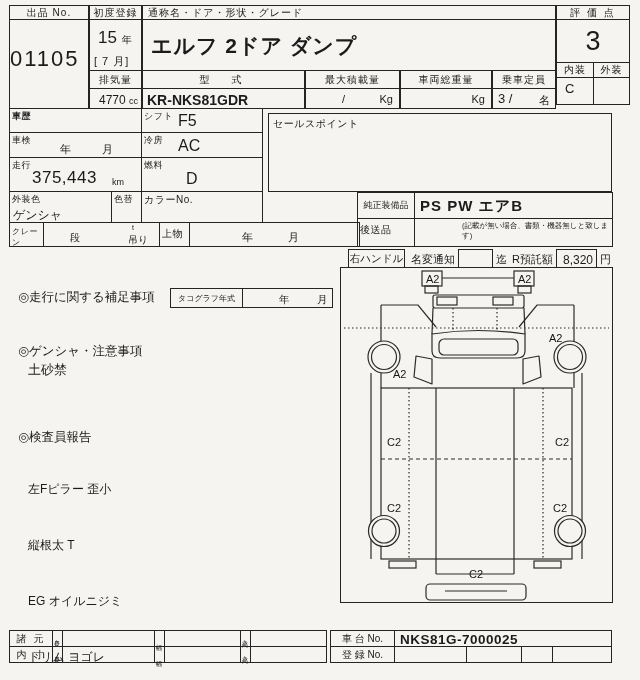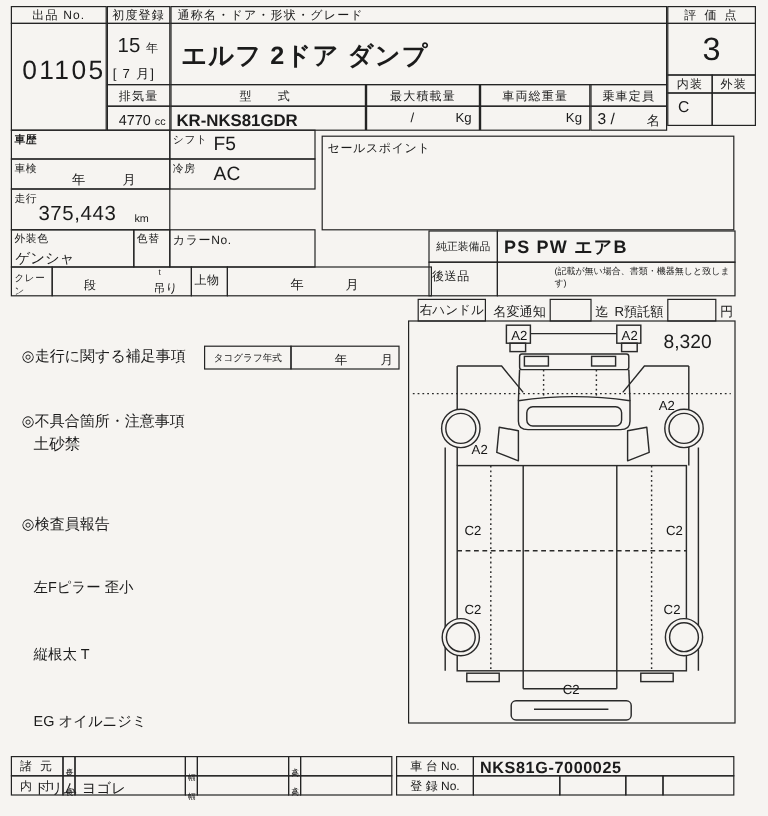--- a/index.html
+++ b/index.html
@@ -23,21 +23,21 @@
   svg{display:block;}
   svg text{font-family:"Liberation Sans","DejaVu Sans",sans-serif;font-size:11px;fill:#161616;}
 </style>
 </head>
 <body>
 
 <div class="sheet">
 
   <div class="cell ctr lbl10" style="left:9px;top:5px;width:80px;height:15px;">出品 No.</div>
   <div class="cell" style="left:9px;top:19px;width:80px;height:90px;">
-    <div class="txt" style="left:0;top:26px;width:100%;text-align:right;font-size:22px;letter-spacing:2px;">01105</div>
+    <div class="txt" style="left:0;top:26px;width:100%;text-align:left;font-size:22px;letter-spacing:2px;">01105</div>
   </div>
 
   <div class="cell ctr lbl10" style="left:89px;top:5px;width:53px;height:15px;">初度登録</div>
   <div class="cell" style="left:89px;top:19px;width:53px;height:52px;">
     <div class="txt" style="left:8px;top:8px;font-size:17px;">
       <span>15</span>
       <span style="font-size:10px;">年</span>
     </div>
     <div class="txt" style="left:4px;top:34px;font-size:11px;letter-spacing:1px;">[ 7 月]</div>
   </div>
@@ -101,20 +101,24 @@
   <div class="cell" style="left:141px;top:132px;width:122px;height:26px;">
     <span class="corner-lbl">冷房</span>
     <span class="txt" style="left:36px;top:4px;font-size:16px;">AC</span>
   </div>
 
   <div class="cell" style="left:9px;top:157px;width:133px;height:35px;">
     <span class="corner-lbl">走行</span>
     <span class="txt" style="left:22px;top:10px;font-size:17px;letter-spacing:.5px;">375,443</span>
     <span class="txt" style="left:102px;top:19px;font-size:9px;">km</span>
   </div>
+  <div class="cell" style="left:141px;top:157px;width:122px;height:35px;">
+    <span class="corner-lbl">燃料</span>
+    <span class="txt" style="left:44px;top:12px;font-size:16px;">D</span>
+  </div>
 
   <div class="cell" style="left:9px;top:191px;width:103px;height:32px;">
     <span class="corner-lbl">外装色</span>
     <span class="txt" style="left:3px;top:15px;font-size:12px;">ゲンシャ</span>
   </div>
   <div class="cell" style="left:111px;top:191px;width:31px;height:32px;">
     <span class="corner-lbl">色替</span>
   </div>
   <div class="cell" style="left:141px;top:191px;width:122px;height:32px;">
     <span class="corner-lbl" style="font-size:10px;">カラーNo.</span>
@@ -149,32 +153,32 @@
   <div class="cell" style="left:414px;top:218px;width:199px;height:29px;">
     <span class="txt" style="left:3px;top:2px;font-size:7.5px;padding-left:44px;">(記載が無い場合、書類・機器無しと致します)</span>
   </div>
 
   <div class="cell ctr" style="left:348px;top:249px;width:57px;height:19px;font-size:10.5px;">右ハンドル</div>
   <span class="txt" style="left:411px;top:252px;font-size:11px;">名変通知</span>
   <div class="cell" style="left:458px;top:249px;width:35px;height:19px;"></div>
   <span class="txt" style="left:496px;top:252px;font-size:11px;">迄</span>
   <span class="txt" style="left:512px;top:252px;font-size:11px;">R預託額</span>
   <div class="cell" style="left:556px;top:249px;width:41px;height:19px;">
-    <span class="txt" style="right:3px;top:3px;font-size:16px;margin-top:24px;">8,320</span>
+    <span class="txt" style="right:3px;top:3px;font-size:12px;">8,320</span>
   </div>
   <span class="txt" style="left:600px;top:252px;font-size:11px;">円</span>
 
   <span class="txt" style="left:18px;top:289px;font-size:12.5px;">◎走行に関する補足事項</span>
   <div class="cell ctr" style="left:170px;top:288px;width:73px;height:20px;font-size:8px;">タコグラフ年式</div>
   <div class="cell" style="left:242px;top:288px;width:91px;height:20px;">
     <span class="txt" style="left:36px;top:4px;font-size:10.5px;">年</span>
     <span class="txt" style="left:74px;top:4px;font-size:10.5px;">月</span>
   </div>
 
-  <span class="txt" style="left:18px;top:343px;font-size:12.5px;">◎不具合箇所・注意事項</span>
+  <span class="txt" style="left:18px;top:343px;font-size:12.5px;">◎ゲンシャ・注意事項</span>
   <span class="txt" style="left:28px;top:361px;font-size:13px;">土砂禁</span>
 
   <span class="txt" style="left:18px;top:429px;font-size:12.5px;">◎検査員報告</span>
   <div class="txt list" style="left:28px;top:443px;width:260px;">
     <div>左Fピラー 歪小</div>
     <div>縦根太 T</div>
     <div>EG オイルニジミ</div>
     <div>トリム ヨゴレ</div>
     
     

